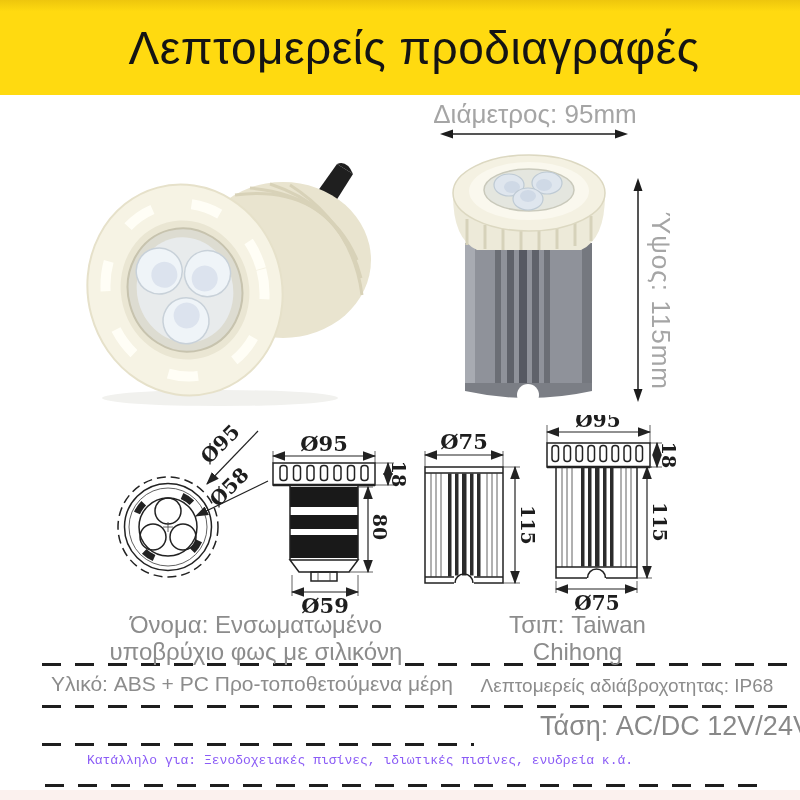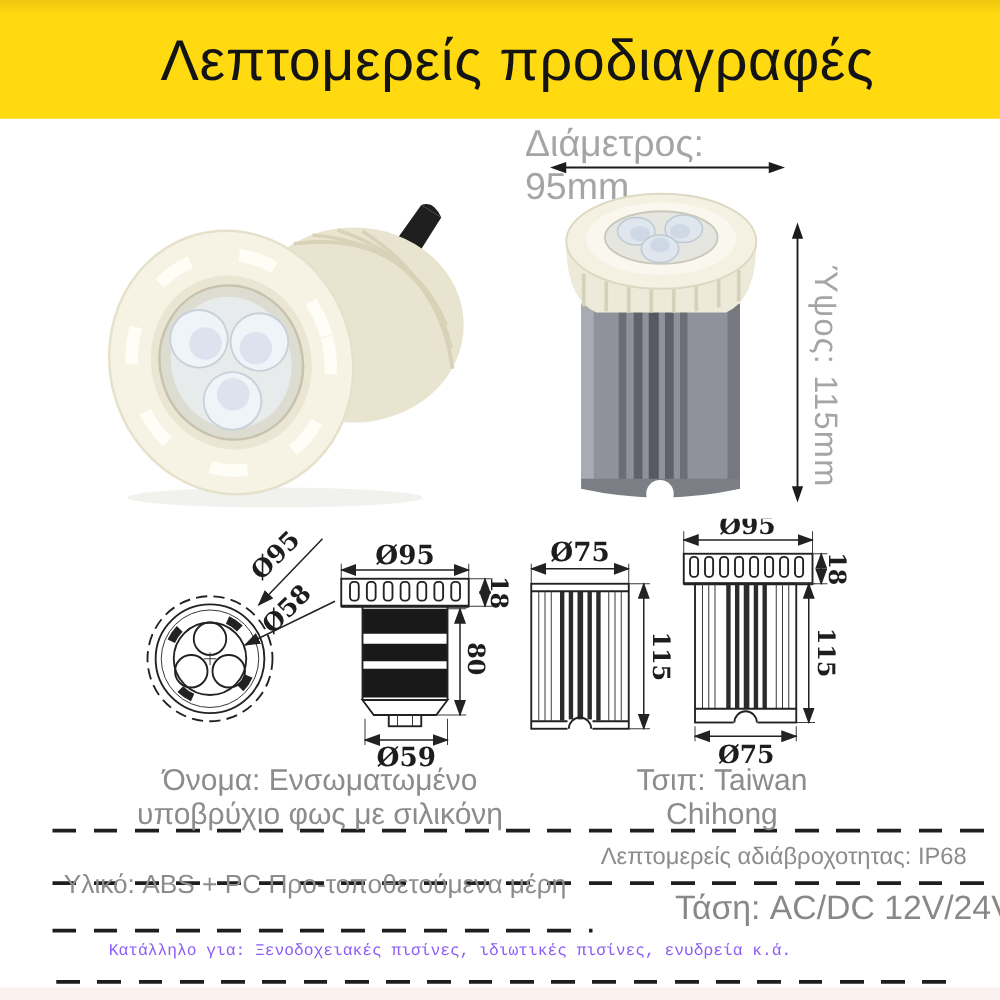--- a/index.html
+++ b/index.html
@@ -7,30 +7,30 @@
           font-family:"Liberation Sans",sans-serif;}
 
   
   .header{position:absolute;top:0;left:0;width:800px;height:95px;
           background:linear-gradient(180deg,#eec60d 0%,#ffda10 12%,#ffda10 100%);
           display:flex;align-items:center;justify-content:center;}
   .header-title{font-size:46px;color:#141414;letter-spacing:.5px;margin-left:28px;}
 
   
   .dim-label{position:absolute;color:#a5a5a5;}
-  #diameter-label{top:99px;left:420px;width:230px;font-size:30px;}
+  #diameter-label{top:99px;left:420px;width:230px;text-align:center;font-size:26px;}
   #height-label{top:212px;left:645px;writing-mode:vertical-rl;font-size:26px;letter-spacing:1px;}
 
   .abs{position:absolute;}
 
   
   .spec{position:absolute;color:#8c8c8c;text-align:center;line-height:1.14;}
   #spec-name{top:611px;left:75px;width:362px;font-size:24px;}
   #spec-chip{top:611px;left:480px;width:195px;font-size:24px;}
-  #spec-material{top:672px;left:32px;width:440px;font-size:21px;white-space:nowrap;margin-top:24px;}
+  #spec-material{top:672px;left:32px;width:440px;font-size:21px;white-space:nowrap;}
   #spec-waterproof{top:675px;left:467px;width:320px;font-size:19px;white-space:nowrap;}
   #spec-install{top:701px;left:20px;width:400px;font-size:21.5px;line-height:1.18;}
   #spec-voltage{top:711px;left:540px;width:260px;font-size:27px;white-space:nowrap;color:#888;}
   #spec-suitable{top:754px;left:50px;width:620px;font-size:13px;white-space:nowrap;color:#8b5cf6;font-family:Liberation Mono, monospace;}
 
   .dash-line{position:absolute;height:2.5px;
              background:repeating-linear-gradient(90deg,#1e1e1e 0 19px,transparent 19px 33px);}
   #dash-1{top:663px;left:42px;width:748px;}
   #dash-2{top:705px;left:42px;width:748px;}
   #dash-3{top:743px;left:42px;width:432px;}

